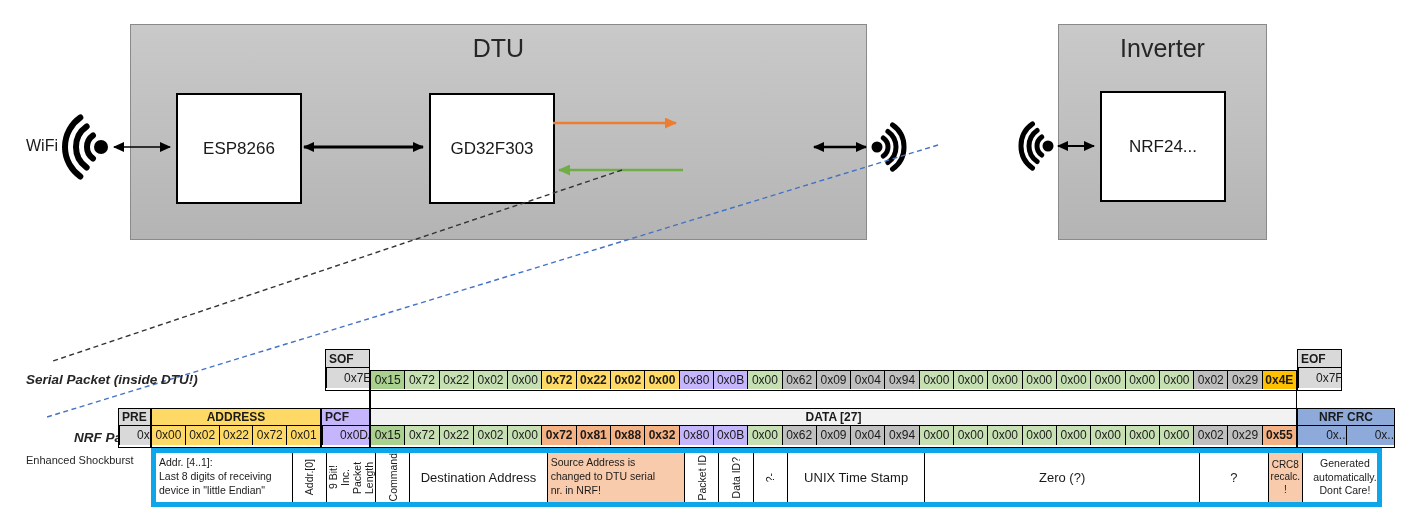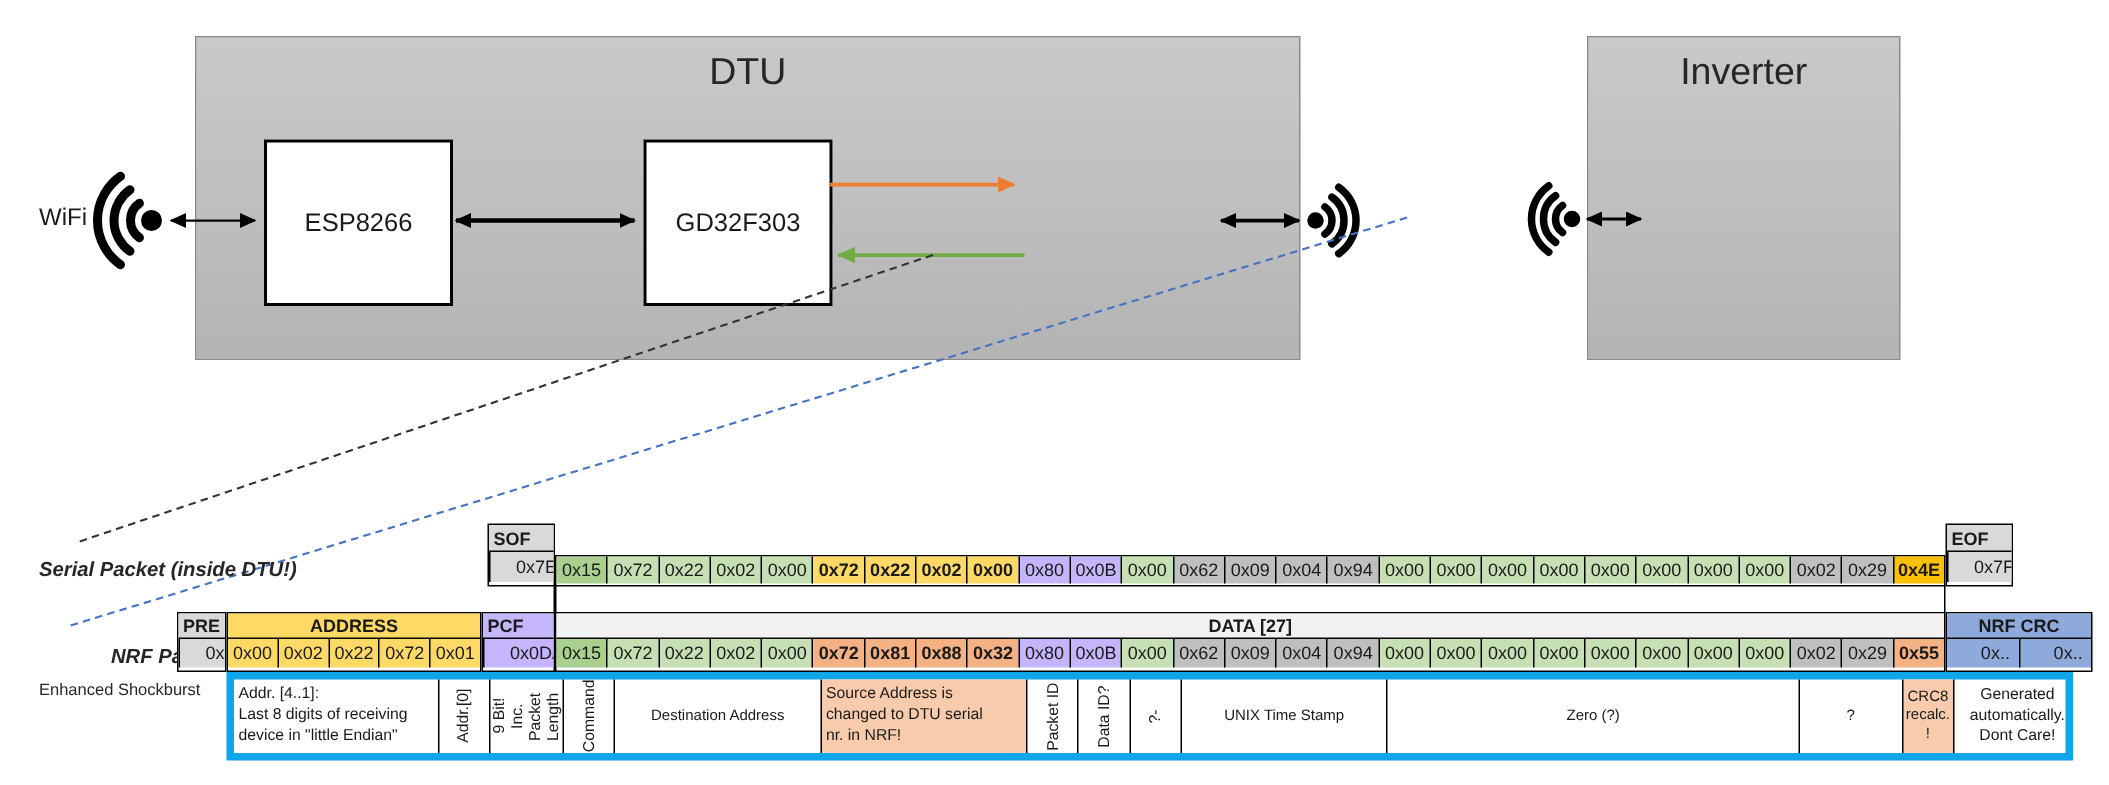--- a/index.html
+++ b/index.html
@@ -16,31 +16,31 @@
   .lbl-shock{position:absolute;left:26px;font-size:11px;color:#262626;}
   svg.overlay{position:absolute;left:0;top:0;pointer-events:none;}
   .grp{position:absolute;border:1.5px solid #000;box-sizing:border-box;background:#fff;}
   .grp .hdrcell{font-weight:700;font-size:12px;box-sizing:border-box;overflow:hidden;white-space:nowrap;}
   .row{display:flex;}
   .cell{box-sizing:border-box;border-left:1px solid #000;font-size:12px;text-align:center;
         overflow:hidden;white-space:nowrap;}
   .cell:first-child{border-left:none;}
   .hdr-left{text-align:left;padding-left:3px;}
   .hdr-center{text-align:center;}
-  .val-left{text-align:center;padding-left:17px;}
+  .val-left{text-align:right;padding-left:17px;}
   .c-gray{background:#D9D9D9;} .c-gray2{background:#BFBFBF;}
   .c-gdark{background:#A9D08E;} .c-green{background:#C6E0B4;}
   .c-yellow{background:#FFD966;} .c-blue{background:#c4b5fd;}
   .c-salmon{background:#F4B183;} .c-amber{background:#FFC000;}
   .c-crcblue{background:#8EAADB;} .c-dhdr{background:#F2F2F2;}
   .c-peach{background:#F8CBAD;}
   .vline{position:absolute;width:1.5px;background:#000;}
   #annot{position:absolute;border:5px solid #0ea5e9;box-sizing:border-box;display:flex;background:#fff;}
   #annot .cell{display:flex;align-items:center;justify-content:center;height:100%;
-               font-size:10px;white-space:pre-line;}
+               font-size:13px;white-space:pre-line;}
   #annot .a-left{align-items:flex-start;justify-content:flex-start;text-align:left;
                  padding:2px 3px;font-size:10.5px;line-height:1.35;}
   #annot .a-small{font-size:10.5px;line-height:1.3;}
   #annot .a-tiny{font-size:10px;line-height:1.25;}
   #annot .a-vert{font-size:10.5px;}
   #annot .a-vert span{writing-mode:vertical-rl;transform:rotate(180deg);white-space:pre-line;
                       line-height:1.15;}
 </style>
 </head>
 <body>
@@ -52,20 +52,23 @@
   </div>
   <div class="panel" style="left:1058px;top:24px;width:207px;height:214px;">
     <div class="panel-title">Inverter</div>
   </div>
 
   <div class="chip" style="left:176px;top:93px;width:122px;height:107px;">
     <span>ESP8266</span>
   </div>
   <div class="chip" style="left:429px;top:93px;width:122px;height:107px;">
     <span>GD32F303</span>
+  </div>
+  <div class="chip" style="left:1100px;top:91px;width:122px;height:107px;">
+    <span>NRF24...</span>
   </div>
 
   <div class="floatlbl" style="left:26px;top:137px;">WiFi</div>
 
   <svg class="overlay" width="1406" height="523" viewBox="0 0 1406 523">
     <defs>
       <marker id="mb" markerUnits="userSpaceOnUse" markerWidth="11" markerHeight="10" refX="10" refY="5" orient="auto-start-reverse">
         <path d="M0,0 L11,5 L0,10 z" fill="#000"></path>
       </marker>
       <marker id="mo" markerUnits="userSpaceOnUse" markerWidth="12" markerHeight="11" refX="11" refY="5.5" orient="auto">

